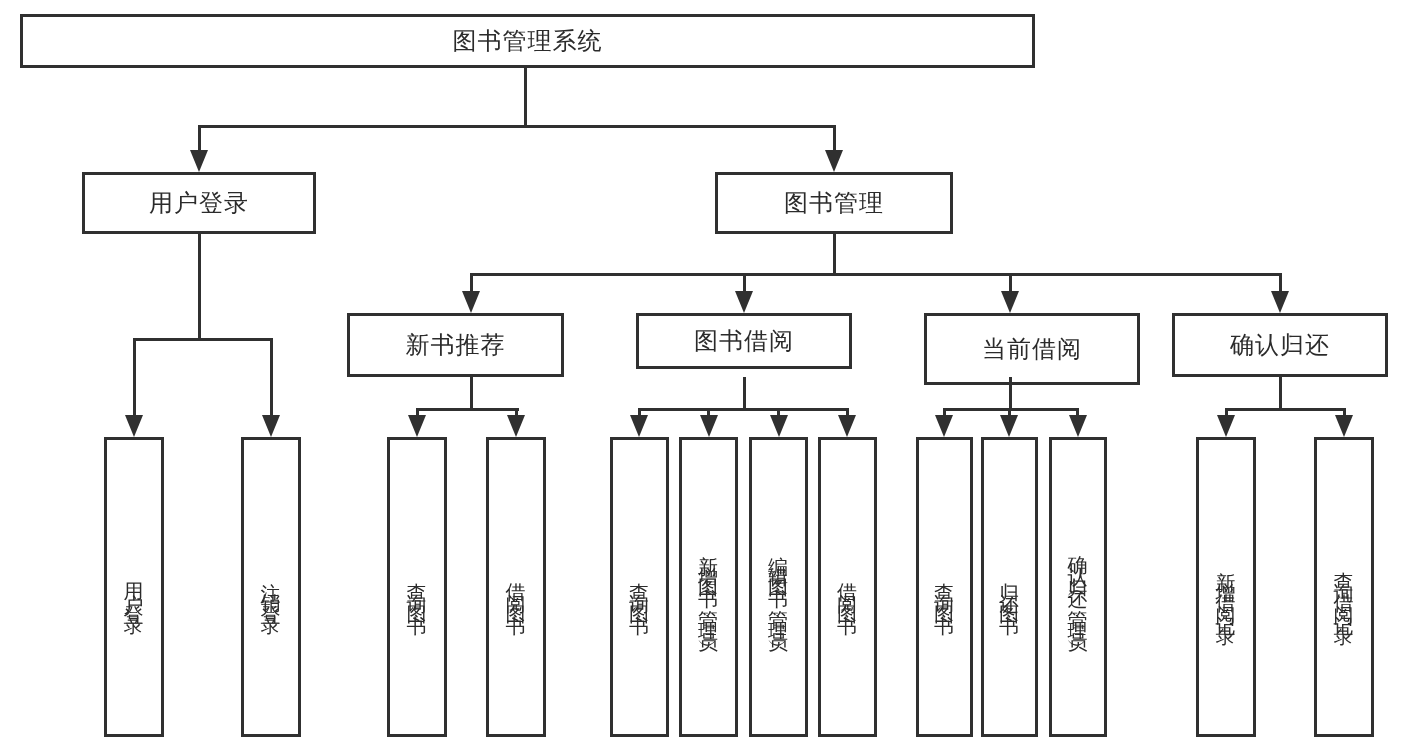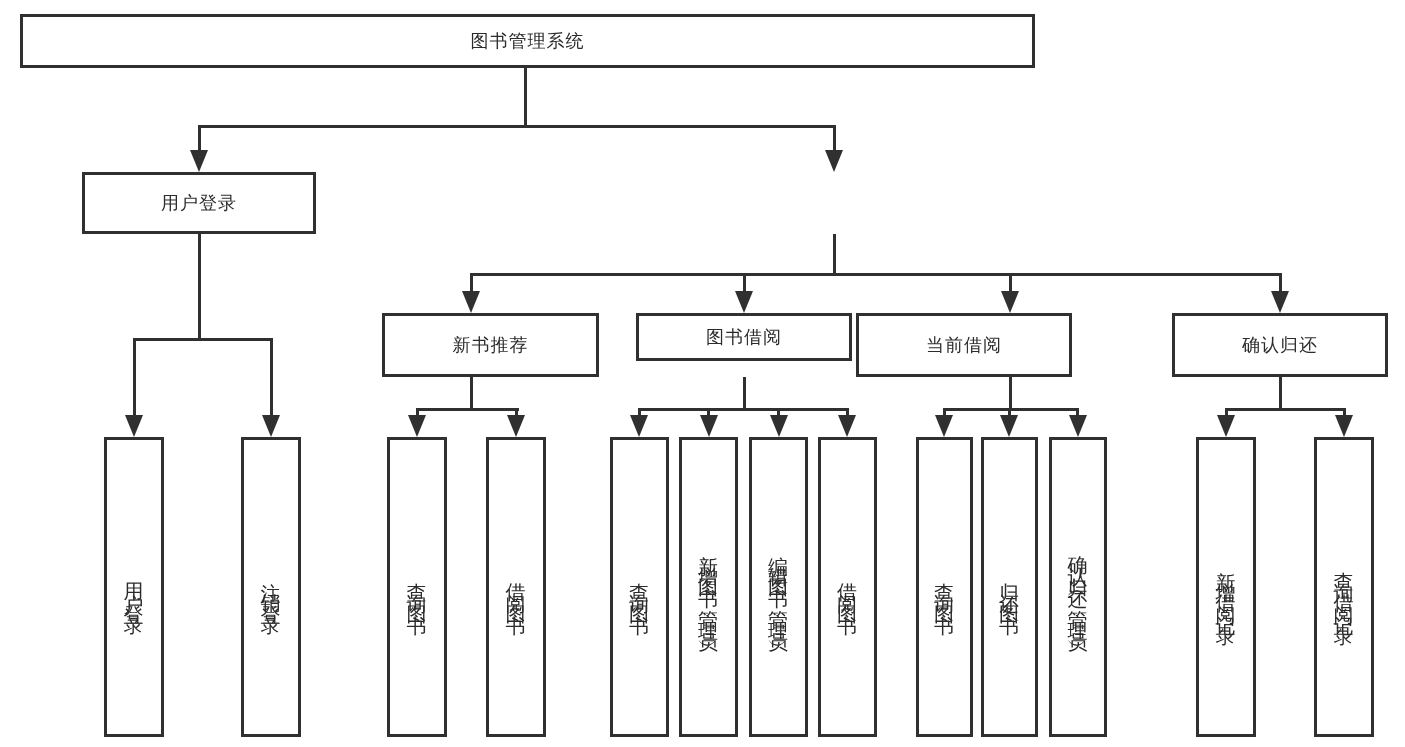--- a/index.html
+++ b/index.html
@@ -16,21 +16,21 @@
     font-family:"Liberation Sans", sans-serif;
     color:var(--text-color);
     overflow:hidden;
   }
   .box{
     position:absolute;
     box-sizing:border-box;
     background:var(--bg-color);
     border:3px solid var(--line-color);
     display:flex;align-items:center;justify-content:center;
-    font-size:18px;
+    font-size:24px;
     letter-spacing:1px;
     white-space:nowrap;
   }
   .vbox{
     writing-mode:vertical-rl;
     text-orientation:mixed;
     font-size:20px;
     letter-spacing:11px;
     line-height:1;
     white-space:normal;
@@ -52,24 +52,25 @@
   }
 </style>
 </head>
 <body>
 
 <div class="canvas">
 
   <div class="box" style="left:20px;top:14px;width:1015px;height:54px">图书管理系统</div>
 
   <div class="box" style="left:82px;top:172px;width:234px;height:62px">用户登录</div>
+  <div class="box" style="left:715px;top:172px;width:238px;height:62px">图书管理</div>
 
-  <div class="box" style="left:382px;top:313px;width:217px;height:64px">新书推荐</div>
-  <div class="box" style="left:636px;top:313px;width:216px;height:48px">图书借阅</div>
-  <div class="box" style="left:856px;top:313px;width:216px;height:64px">当前借阅</div>
+  <div class="box" style="left:347px;top:313px;width:217px;height:64px">新书推荐</div>
+  <div class="box" style="left:636px;top:313px;width:216px;height:56px">图书借阅</div>
+  <div class="box" style="left:924px;top:313px;width:216px;height:72px">当前借阅</div>
   <div class="box" style="left:1172px;top:313px;width:216px;height:64px">确认归还</div>
 
   <div class="box vbox" style="left:104px;top:437px;width:60px;height:300px">用户登录</div>
   <div class="box vbox" style="left:241px;top:437px;width:60px;height:300px">注销登录</div>
 
   <div class="box vbox" style="left:387px;top:437px;width:60px;height:300px">查询图书</div>
   <div class="box vbox" style="left:486px;top:437px;width:60px;height:300px">借阅图书</div>
 
   <div class="box vbox" style="left:610px;top:437px;width:59px;height:300px">查询图书</div>
   <div class="box vbox" style="left:679px;top:437px;width:59px;height:300px">新增图书（管理员）</div>

